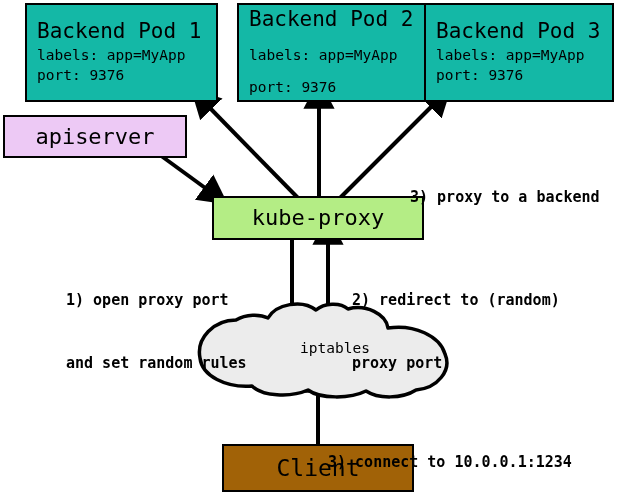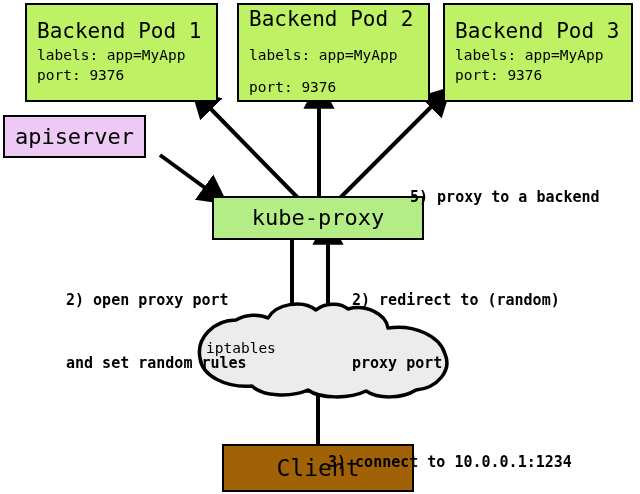--- a/index.html
+++ b/index.html
@@ -27,21 +27,21 @@
   .node {
     position: absolute;
     box-sizing: border-box;
     border: 2px solid #000000;
     display: flex;
     flex-direction: column;
     justify-content: center;
     z-index: 3;
   }
   .pod {
-    background: #bef264;
+    background: #14b8a6;
     padding: 2px 0 4px 0;
     align-items: flex-start;
   }
   .pod-title {
     font-size: 21px;
     line-height: 27px;
     color: #000;
     padding: 0 10px;
     width: 100%;
     text-align: left;
@@ -92,23 +92,24 @@
     height: 98px;
     z-index: 2;
   }
   #iptables-cloud svg {
     display: block;
     width: 274px;
     height: 98px;
   }
   .cloud-text {
     position: absolute;
-    left: 16px;
+    left: 8px;
     top: 38px;
     width: 274px;
+    text-align: center;
     font-size: 14.5px;
     color: #000;
     z-index: 3;
   }
   .step-label {
     position: absolute;
     font-weight: bold;
     font-size: 15px;
     line-height: 21px;
     color: #000;
@@ -148,27 +149,27 @@
     <div class="pod-line">labels: app=MyApp</div>
     <div class="pod-line">port: 9376</div>
   </div>
 
   <div class="node pod" id="pod-2" style="left:237px; top:3px; width:193px; height:99px;gap:12px;">
     <div class="pod-title">Backend Pod 2</div>
     <div class="pod-line">labels: app=MyApp</div>
     <div class="pod-line">port: 9376</div>
   </div>
 
-  <div class="node pod" id="pod-3" style="left:443px; top:3px; width:190px; height:99px;">
+  <div class="node pod" id="pod-3" style="left:424px; top:3px; width:190px; height:99px;">
     <div class="pod-title">Backend Pod 3</div>
     <div class="pod-line">labels: app=MyApp</div>
     <div class="pod-line">port: 9376</div>
   </div>
 
-  <div class="node" id="apiserver" style="left:3px; top:115px; width:143px; height:43px;">
+  <div class="node" id="apiserver" style="left:3px; top:115px; width:184px; height:43px;">
     <div class="node-label">apiserver</div>
   </div>
 
   <div class="node" id="kubeproxy" style="left:212px; top:196px; width:212px; height:44px;">
     <div class="node-label">kube-proxy</div>
   </div>
 
   <div id="iptables-cloud">
     <svg viewBox="0 0 274 98">
       <path d="M 78 16
@@ -188,30 +189,30 @@
   </div>
 
   <div class="node" id="client" style="left:222px; top:444px; width:192px; height:48px;">
     <div class="node-label">Client</div>
   </div>
 
   <div class="step-label" style="left:14px; top:175px;">
   </div>
 
   <div class="step-label" style="left:66px; top:248px;">
-    <div>2) open proxy port</div>
+    <div>1) open proxy port</div>
     <div>and set random rules</div>
   </div>
 
   <div class="step-label" style="left:328px; top:410px;">
     <div>3) connect to 10.0.0.1:1234</div>
   </div>
 
   <div class="step-label" style="left:352px; top:248px;">
     <div>2) redirect to (random)</div>
     <div>proxy port</div>
   </div>
 
   <div class="step-label" style="left:410px; top:145px;">
-    <div>5) proxy to a backend</div>
+    <div>3) proxy to a backend</div>
   </div>
 
 </div>
 
 </body></html>

